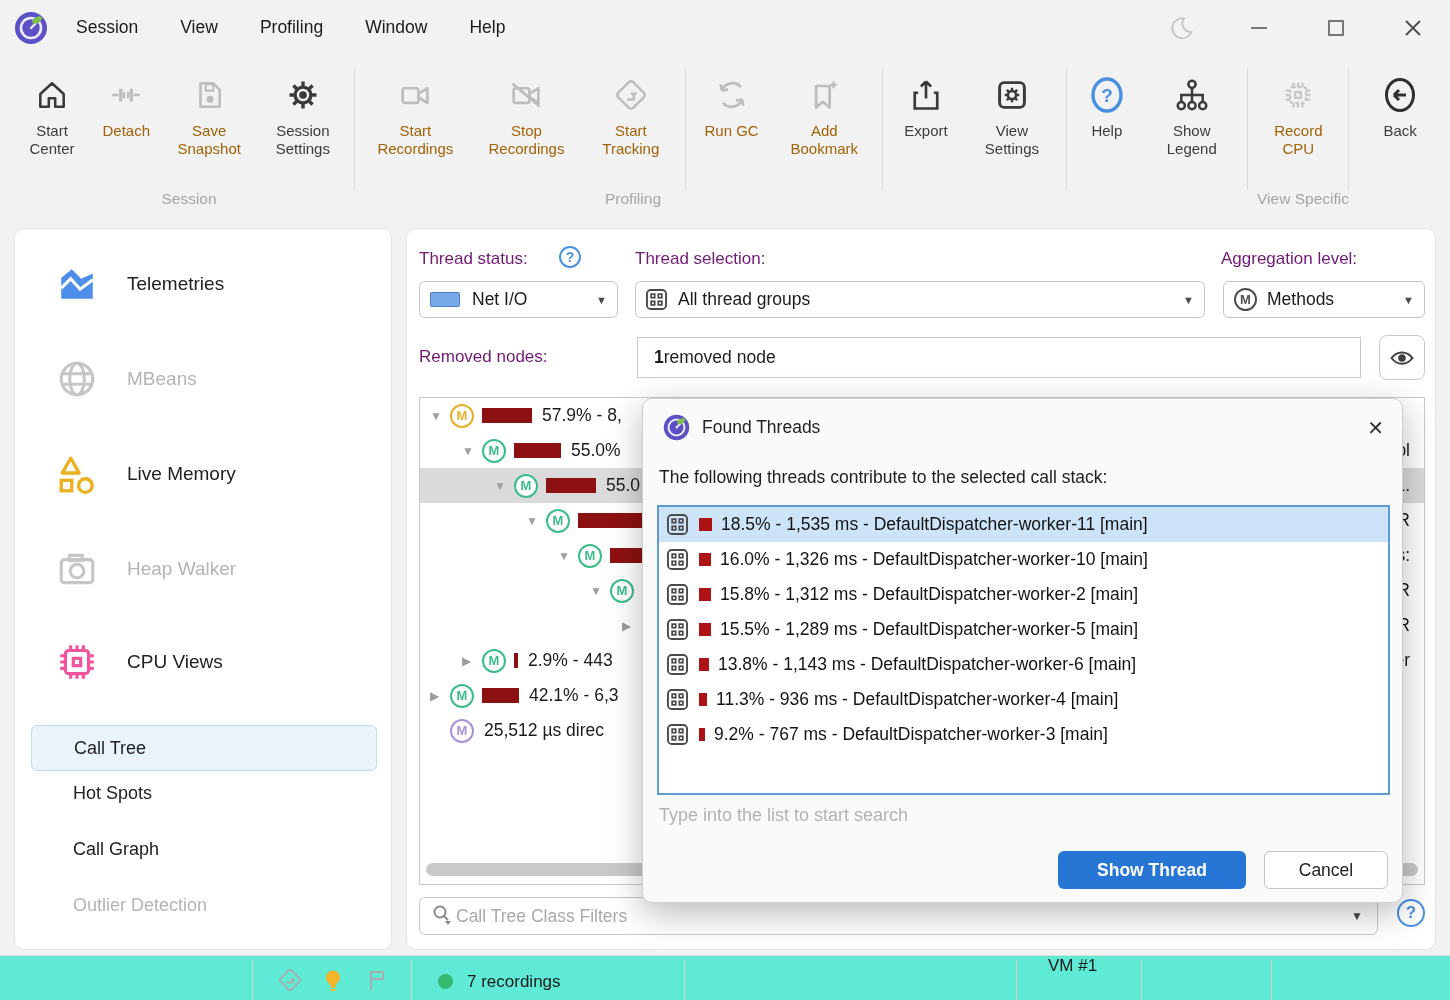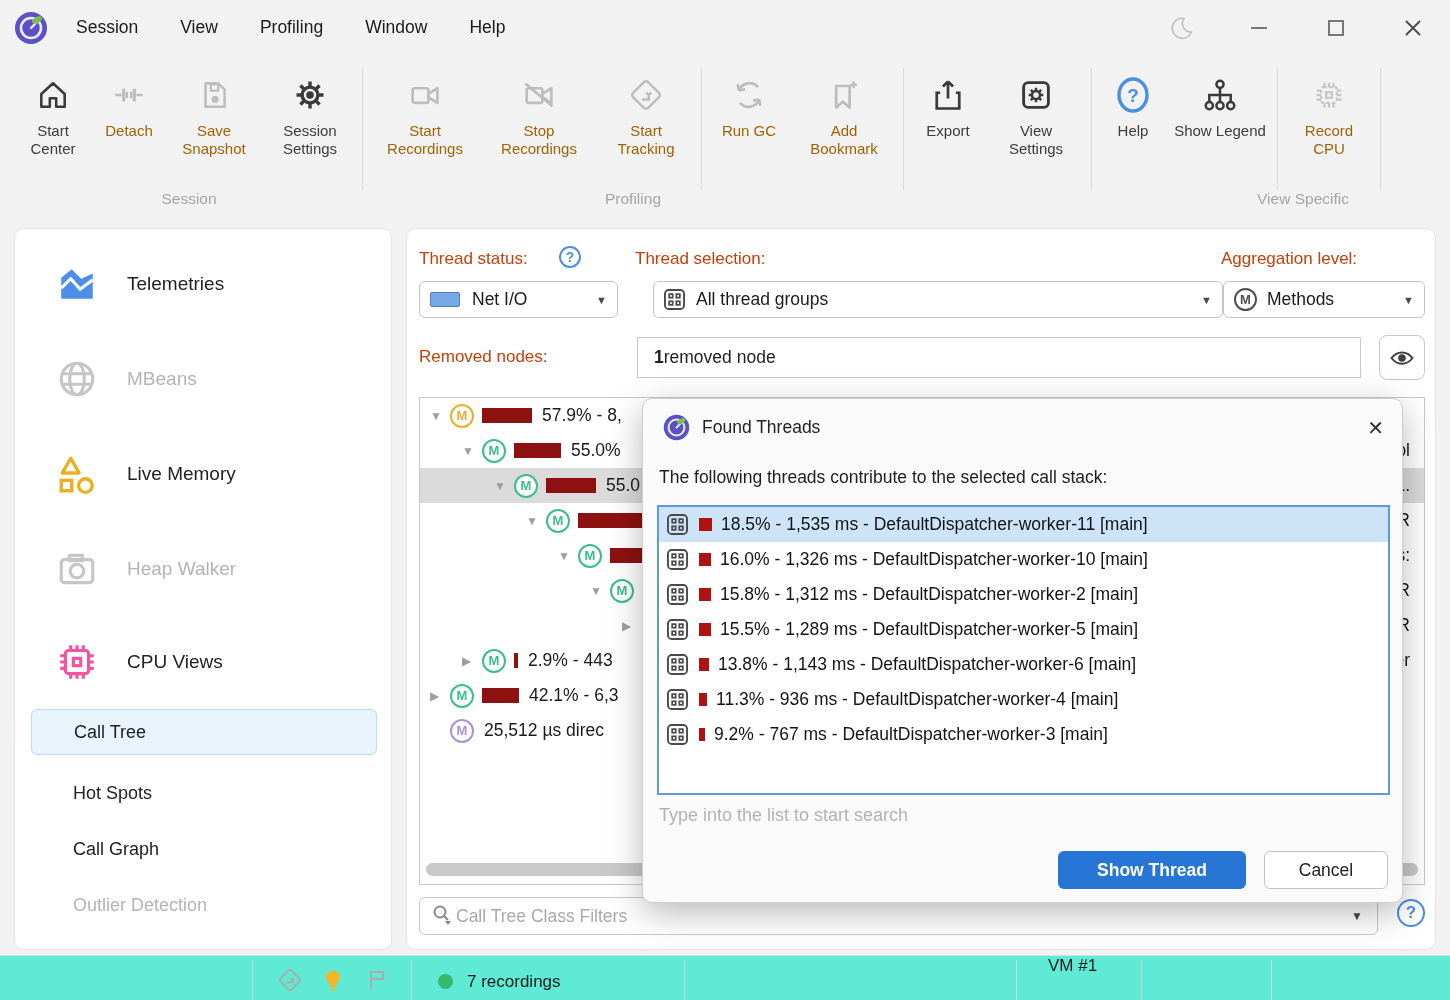--- a/index.html
+++ b/index.html
@@ -34,21 +34,21 @@
   .sb-item { position:absolute; left:0; width:100%; display:flex; align-items:center; }
   .sb-item .sb-ic { width:44px; height:44px; margin-left:40px; display:flex; align-items:center; justify-content:center; }
   .sb-item .sb-lb { margin-left:28px; font-size:19px; color:#222; }
   .sb-item.disabled .sb-lb { color:#B4B4B4; }
   .sb-small { position:absolute; left:0; width:100%; font-size:18px; color:#222; }
   .sb-small.disabled { color:#B4B4B4; }
   .sel-box { position:absolute; left:16px; width:346px; height:46px; background:#E9F3FC; border:1px solid #BFDCF2; border-radius:6px; display:flex; align-items:center; }
   .sel-box .sb-lb2 { margin-left:42px; font-size:18px; color:#1F1F1F; }
 
   
-  .lbl { position:absolute; font-size:17px; color:#c2410c; }
+  .lbl { position:absolute; font-size:17px; color:#701a75; }
   .help-circ { display:inline-flex; width:22px; height:22px; border:2px solid #4A90E2; border-radius:50%; color:#4A90E2; font-size:14px; font-weight:bold; align-items:center; justify-content:center; background:#fff; }
   .dropdown { position:absolute; height:37px; border:1px solid #C4C4C4; border-radius:6px; background:#FFF; display:flex; align-items:center; padding:0 10px; font-size:17.5px; color:#1B1B1B; }
   .dd-arrow { margin-left:auto; font-size:11px; color:#4A4A4A; }
   .swatch { width:30px; height:15px; background:#77A9E8; border:1px solid #4F7DBD; border-radius:2px; margin-right:12px; }
   .grid-ic { width:21px; height:21px; margin-right:11px; flex:0 0 auto; }
   .m-circle { width:23px; height:23px; border:2px solid #4F4F4F; border-radius:50%; color:#4F4F4F; display:inline-flex; align-items:center; justify-content:center; font-size:13px; font-weight:bold; margin-right:10px; }
   .removed-field { position:absolute; left:230px; top:108px; width:724px; height:41px; border:1px solid #C9C9C9; background:#FFF; display:flex; align-items:center; padding-left:16px; font-size:17.5px; }
   .eye-btn { position:absolute; left:972px; top:106px; width:46px; height:45px; border:1px solid #C9C9C9; border-radius:8px; background:#FFF; display:flex; align-items:center; justify-content:center; cursor:pointer; }
 
   
@@ -290,20 +290,29 @@
         <rect x="9" y="9" width="14" height="14" rx="2" stroke-dasharray="3 2"></rect>
         <rect x="13.5" y="13.5" width="5" height="5"></rect>
         <path d="M12 9 V5 M16 9 V5 M20 9 V5 M12 23 V27 M16 23 V27 M20 23 V27 M9 12 H5 M9 16 H5 M9 20 H5 M23 12 H27 M23 16 H27 M23 20 H27"></path>
       </svg>
     </span>
     <span class="lb">Record CPU</span>
   </div>
 
   <div class="tb-sep"></div>
 
+  <div class="tb-item" style="width:82px">
+    <span class="ic">
+      <svg width="40" height="40" viewBox="0 0 40 40" fill="none" stroke="#2F2F2F" stroke-width="3">
+        <ellipse cx="20" cy="20" rx="13.5" ry="15.5"></ellipse>
+        <path d="M26 20 H14 M14 20 L19 15 M14 20 L19 25"></path>
+      </svg>
+    </span>
+    <span class="lb">Back</span>
+  </div>
 </div>
 
 <div class="tb-groups">
   <span style="left:189px">Session</span>
   <span style="left:633px">Profiling</span>
   <span style="left:1303px">View Specific</span>
 </div>
 
 <div class="sidebar">
 
@@ -354,21 +363,21 @@
     <span class="sb-ic">
       <svg width="42" height="42" viewBox="0 0 40 40" fill="none" stroke="#F0559E" stroke-width="3">
         <rect x="9" y="9" width="22" height="22" rx="3"></rect>
         <rect x="16.5" y="16.5" width="7" height="7"></rect>
         <path d="M14 9 V4 M20 9 V4 M26 9 V4 M14 31 V36 M20 31 V36 M26 31 V36 M9 14 H4 M9 20 H4 M9 26 H4 M31 14 H36 M31 20 H36 M31 26 H36"></path>
       </svg>
     </span>
     <span class="sb-lb">CPU Views</span>
   </div>
 
-  <div class="sel-box" style="top:480px">
+  <div class="sel-box" style="top:496px">
     <span class="sb-lb2">Call Tree</span>
   </div>
 
   <div class="sb-small" style="top:554px; padding-left:58px;">
     <span>Hot Spots</span>
   </div>
 
   <div class="sb-small" style="top:610px; padding-left:58px;">
     <span>Call Graph</span>
   </div>
@@ -385,21 +394,21 @@
   <span class="help-circ" style="position:absolute; left:152px; top:17px;">?</span>
 
   <div class="dropdown" style="left:12px; top:52px; width:199px;">
     <span class="swatch" style="background: rgb(119, 169, 232);"></span>
     <span>Net I/O</span>
     <span class="dd-arrow">▼</span>
   </div>
 
   <span class="lbl" style="left:228px; top:20px;">Thread selection:</span>
 
-  <div class="dropdown" style="left:228px; top:52px; width:570px;margin-left:18px;">
+  <div class="dropdown" style="left:228px; top:52px; width:570px;">
     <svg class="grid-ic" viewBox="0 0 22 22">
       <rect x="1" y="1" width="20" height="20" rx="4" fill="none" stroke="#4A4A4A" stroke-width="2"></rect>
       <g fill="#4A4A4A">
         <rect x="4.5" y="4.5" width="5.5" height="5.5"></rect>
           <rect x="12" y="4.5" width="5.5" height="5.5"></rect>
         <rect x="4.5" y="12" width="5.5" height="5.5"></rect>
           <rect x="12" y="12" width="5.5" height="5.5"></rect>
       </g>
       <g fill="#FFF">
         <rect x="6.3" y="6.3" width="1.9" height="1.9"></rect>

